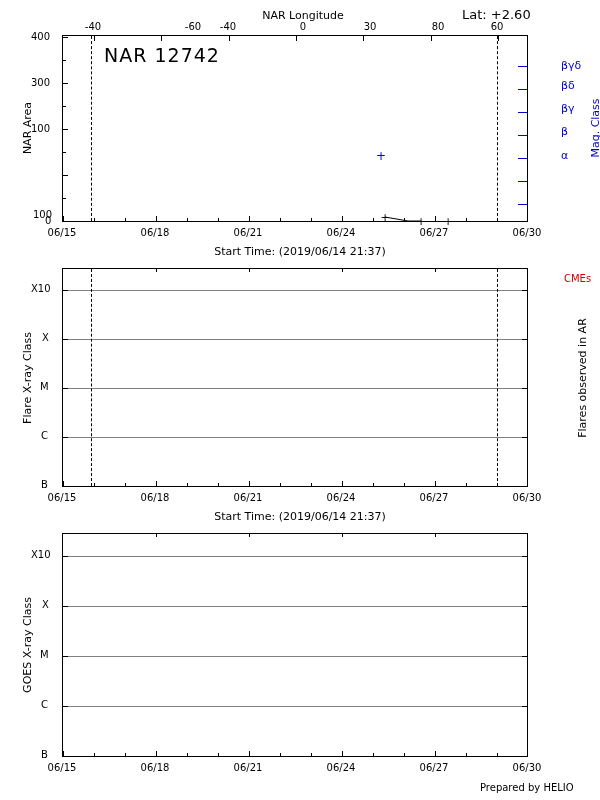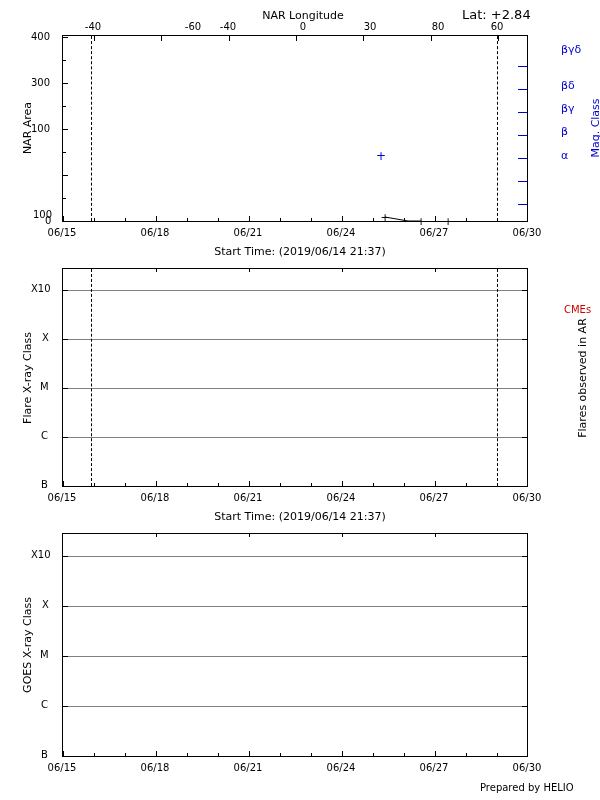--- a/index.html
+++ b/index.html
@@ -29,21 +29,21 @@
     line-height: 1;
     white-space: nowrap;
   }
   .txt.small { font-size: 10px; }
   .center { transform: translateX(-50%); }
   .rot-c {
     transform-origin: 0 0;
     transform: rotate(-90deg) translateX(-50%);
   }
   .blue { color: #0000cc; }
-  .red { color: #cc0000; margin-top: 31px; }
+  .red { color: #cc0000; }
 
   
   .frame {
     position: absolute;
     border: 1px solid #000000;
     box-sizing: border-box;
     background: #ffffff;
   }
   .gridline {
     position: absolute;
@@ -119,21 +119,21 @@
     letter-spacing: 1px;
     font-family: "DejaVu Sans", sans-serif;
   }
 </style>
 </head>
 <body>
 
 <div class="page">
 
   <div class="txt center" style="left:303px; top:10px;">NAR Longitude</div>
-  <div class="txt" style="left:462px; top:8px; font-size:13px;">Lat:  +2.84</div>
+  <div class="txt" style="left:462px; top:8px; font-size:13px;">Lat:  +2.60</div>
 
   <div class="frame" id="p1" style="left:62px; top:35px; width:466px; height:187px;">
 
     <div class="dashline" style="left:28px;"></div>
     <div class="dashline" style="left:434px;"></div>
 
     <div class="tick-t" style="left:31px;"></div>
     <div class="tick-t" style="left:98px;"></div>
     <div class="tick-t" style="left:166px;"></div>
     <div class="tick-t" style="left:233px;"></div>
@@ -179,38 +179,39 @@
     <div class="marker" style="left:318px; top:120px;">+</div>
     <div class="marker-blk" style="left:322px; top:181px;">+</div>
     <div class="marker-blk" style="left:358px; top:185px;">+</div>
     <div class="marker-blk" style="left:385px; top:185px;">+</div>
 
     <svg class="abs" style="left:0; top:0;" width="466" height="187">
       <polyline points="322,181 345,185 358,185" fill="none" stroke="#000000" stroke-width="1"></polyline>
     </svg>
   </div>
 
+  <div class="title-nar" style="left:104px; top:44px;">NAR 12742</div>
 
   <div class="txt small center" style="left:93px; top:22px;">-40</div>
   <div class="txt small center" style="left:160px; top:22px;margin-left:33px;">-60</div>
   <div class="txt small center" style="left:228px; top:22px;">-40</div>
   <div class="txt small center" style="left:303px; top:22px;">0</div>
   <div class="txt small center" style="left:370px; top:22px;">30</div>
   <div class="txt small center" style="left:438px; top:22px;">80</div>
   <div class="txt small center" style="left:497px; top:22px;">60</div>
 
   <div class="txt small" style="left:45px; top:216px;">0</div>
   <div class="txt small" style="left:33px; top:170px;margin-top:40px;">100</div>
   <div class="txt small" style="left:31px; top:124px;">100</div>
   <div class="txt small" style="left:31px; top:78px;">300</div>
   <div class="txt small" style="left:31px; top:32px;">400</div>
 
   <div class="txt rot-c" style="left:22px; top:128px;">NAR Area</div>
 
-  <div class="txt blue" style="left:561px; top:44px; font-size:11px;">βγδ</div>
+  <div class="txt blue" style="left:561px; top:60px; font-size:11px;">βγδ</div>
   <div class="txt blue" style="left:561px; top:80px; font-size:11px;">βδ</div>
   <div class="txt blue" style="left:561px; top:103px; font-size:11px;">βγ</div>
   <div class="txt blue" style="left:561px; top:126px; font-size:11px;">β</div>
   <div class="txt blue" style="left:561px; top:150px; font-size:11px;">α</div>
   <div class="txt blue rot-c" style="left:590px; top:128px;">Mag. Class</div>
 
   <div class="txt small center" style="left:62px; top:228px;">06/15</div>
   <div class="txt small center" style="left:155px; top:228px;">06/18</div>
   <div class="txt small center" style="left:248px; top:228px;">06/21</div>
   <div class="txt small center" style="left:341px; top:228px;">06/24</div>

